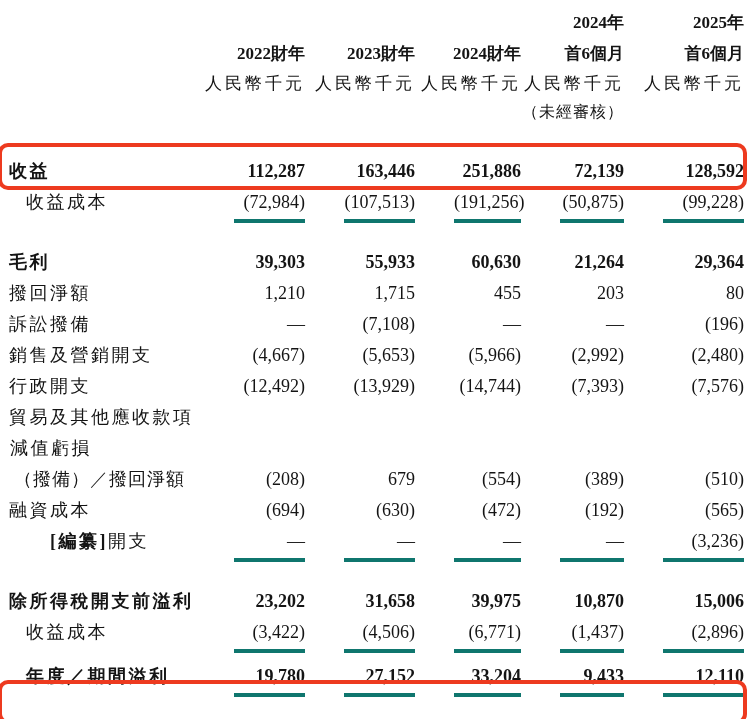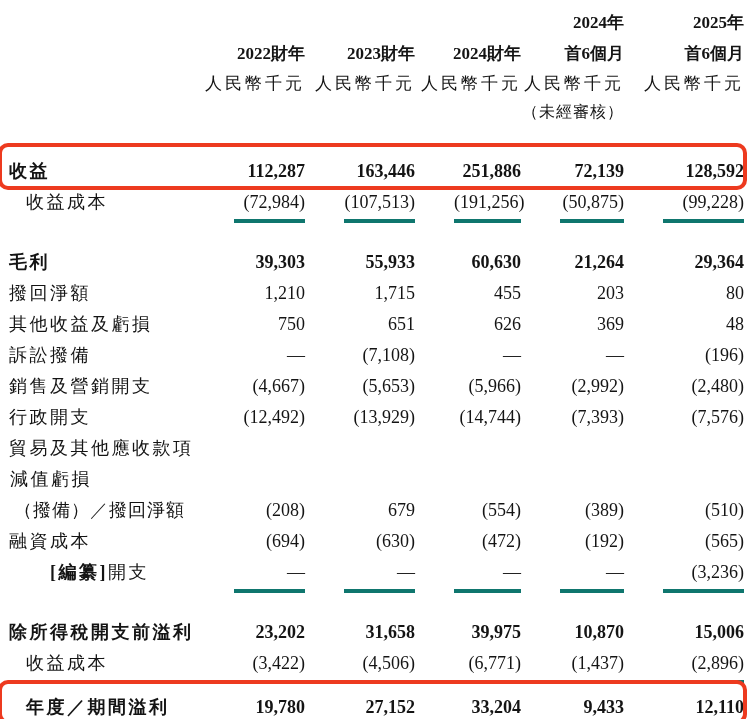--- a/index.html
+++ b/index.html
@@ -164,28 +164,20 @@
         </tr>
         <tr>
           <td class="label">撥回淨額</td>
           <td class="val">1,210</td>
           <td class="val">1,715</td>
           <td class="val">455</td>
           <td class="val">203</td>
           <td class="val">80</td>
         </tr>
         <tr>
-          <td class="label">其他收益及虧損</td>
-          <td class="val">750</td>
-          <td class="val">651</td>
-          <td class="val">626</td>
-          <td class="val">369</td>
-          <td class="val">48</td>
-        </tr>
-        <tr>
           <td class="label">訴訟撥備</td>
           <td class="val">—</td>
           <td class="val">(7,108)</td>
           <td class="val">—</td>
           <td class="val">—</td>
           <td class="val">(196)</td>
         </tr>
         <tr>
           <td class="label">銷售及營銷開支</td>
           <td class="val">(4,667)</td>

